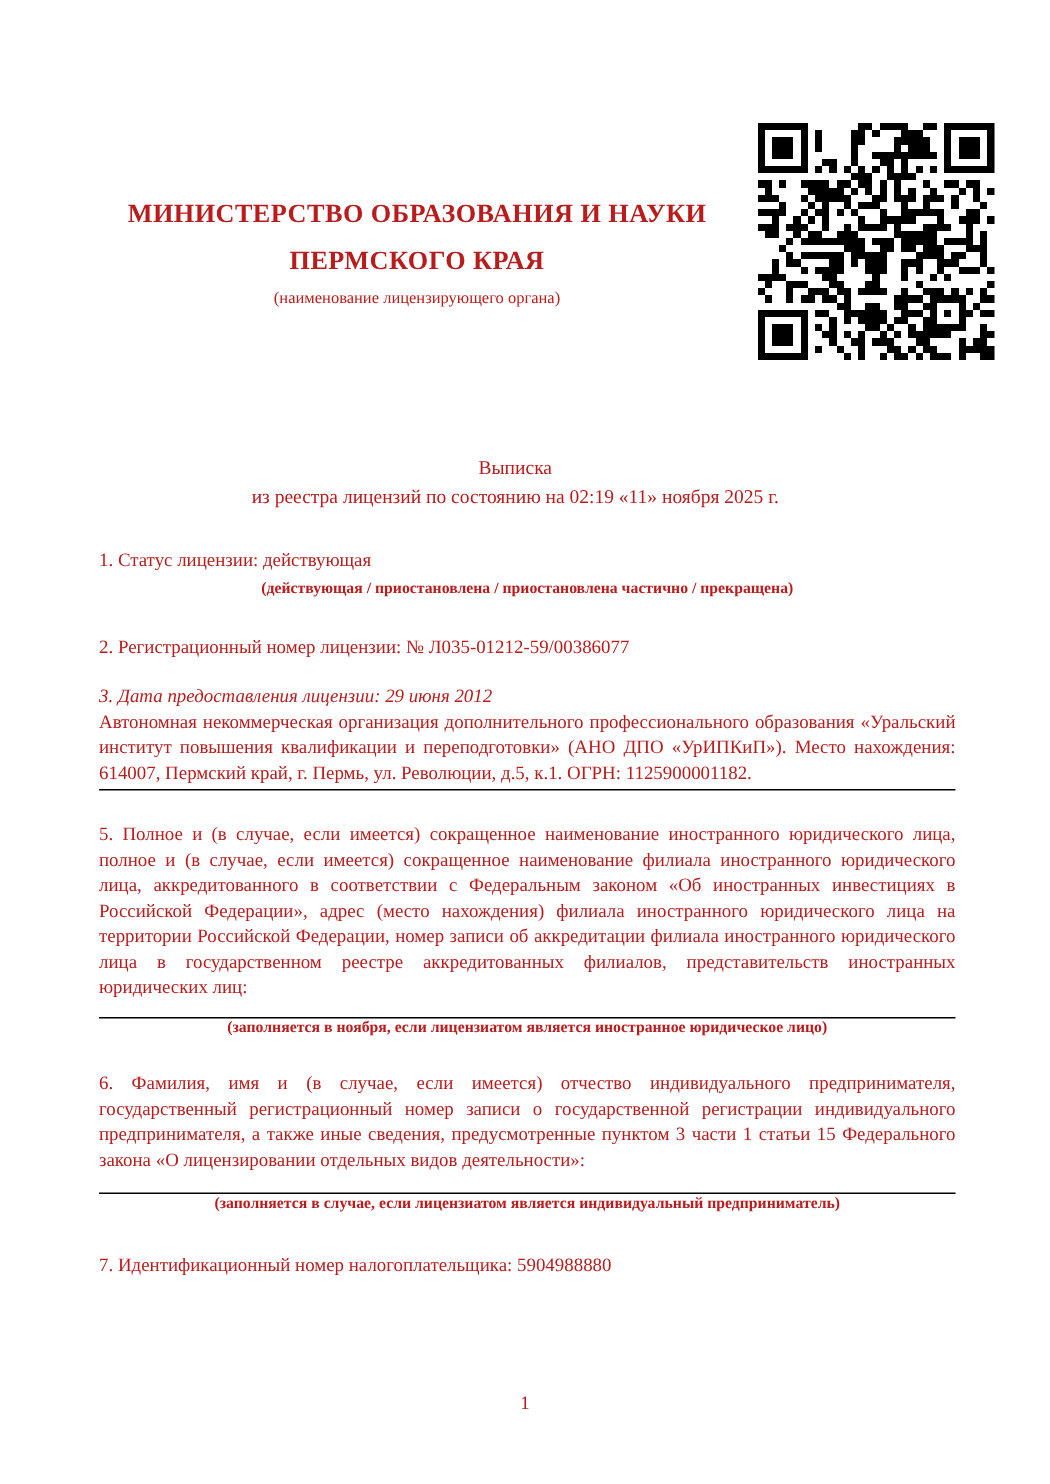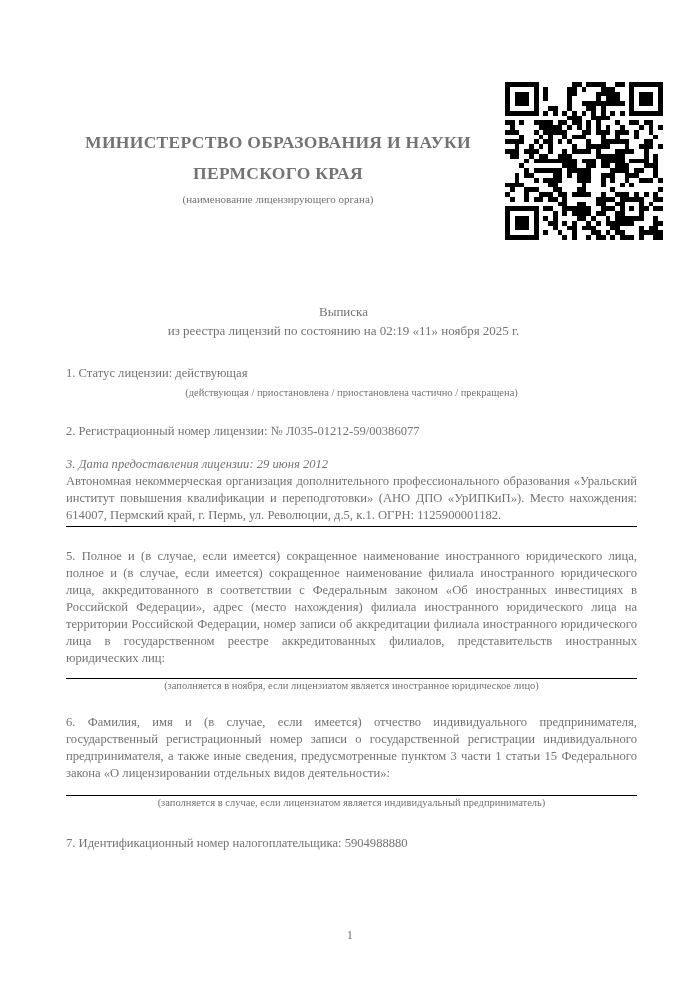--- a/index.html
+++ b/index.html
@@ -1,21 +1,21 @@
 <!DOCTYPE html>
 <html><head>
 <meta charset="utf-8">
 <style>
   html, body { margin: 0; padding: 0; background: #ffffff; }
   .page {
     position: relative;
     width: 700px;
     height: 989px;
     background: #ffffff;
-    color: #737373;
+    color: #b91c1c;
     font-family: "Liberation Serif", "DejaVu Serif", serif;
     overflow: hidden;
   }
   .header-block {
     position: absolute;
     left: 66px;
     top: 127px;
     width: 424px;
     text-align: center;
   }
@@ -53,20 +53,21 @@
     width: 571px;
     font-size: 12.6px;
     line-height: 17px;
   }
   .content p { margin: 0; }
   .just { text-align: justify; }
   .caption {
     font-size: 10.5px;
     line-height: 13px;
     text-align: center;
+    font-weight: bold;
   }
   .caption.after-item { margin-top: 4px; }
   .rule {
     border-top: 1.5px solid #000;
     height: 0;
   }
   .mt-p2 { margin-top: 24px !important; }
   .mt-p3 { margin-top: 16px !important; font-style: italic; }
   .mt-p4 { margin-top: 13px !important; }
   .rule-tight { margin-top: 2px; }

